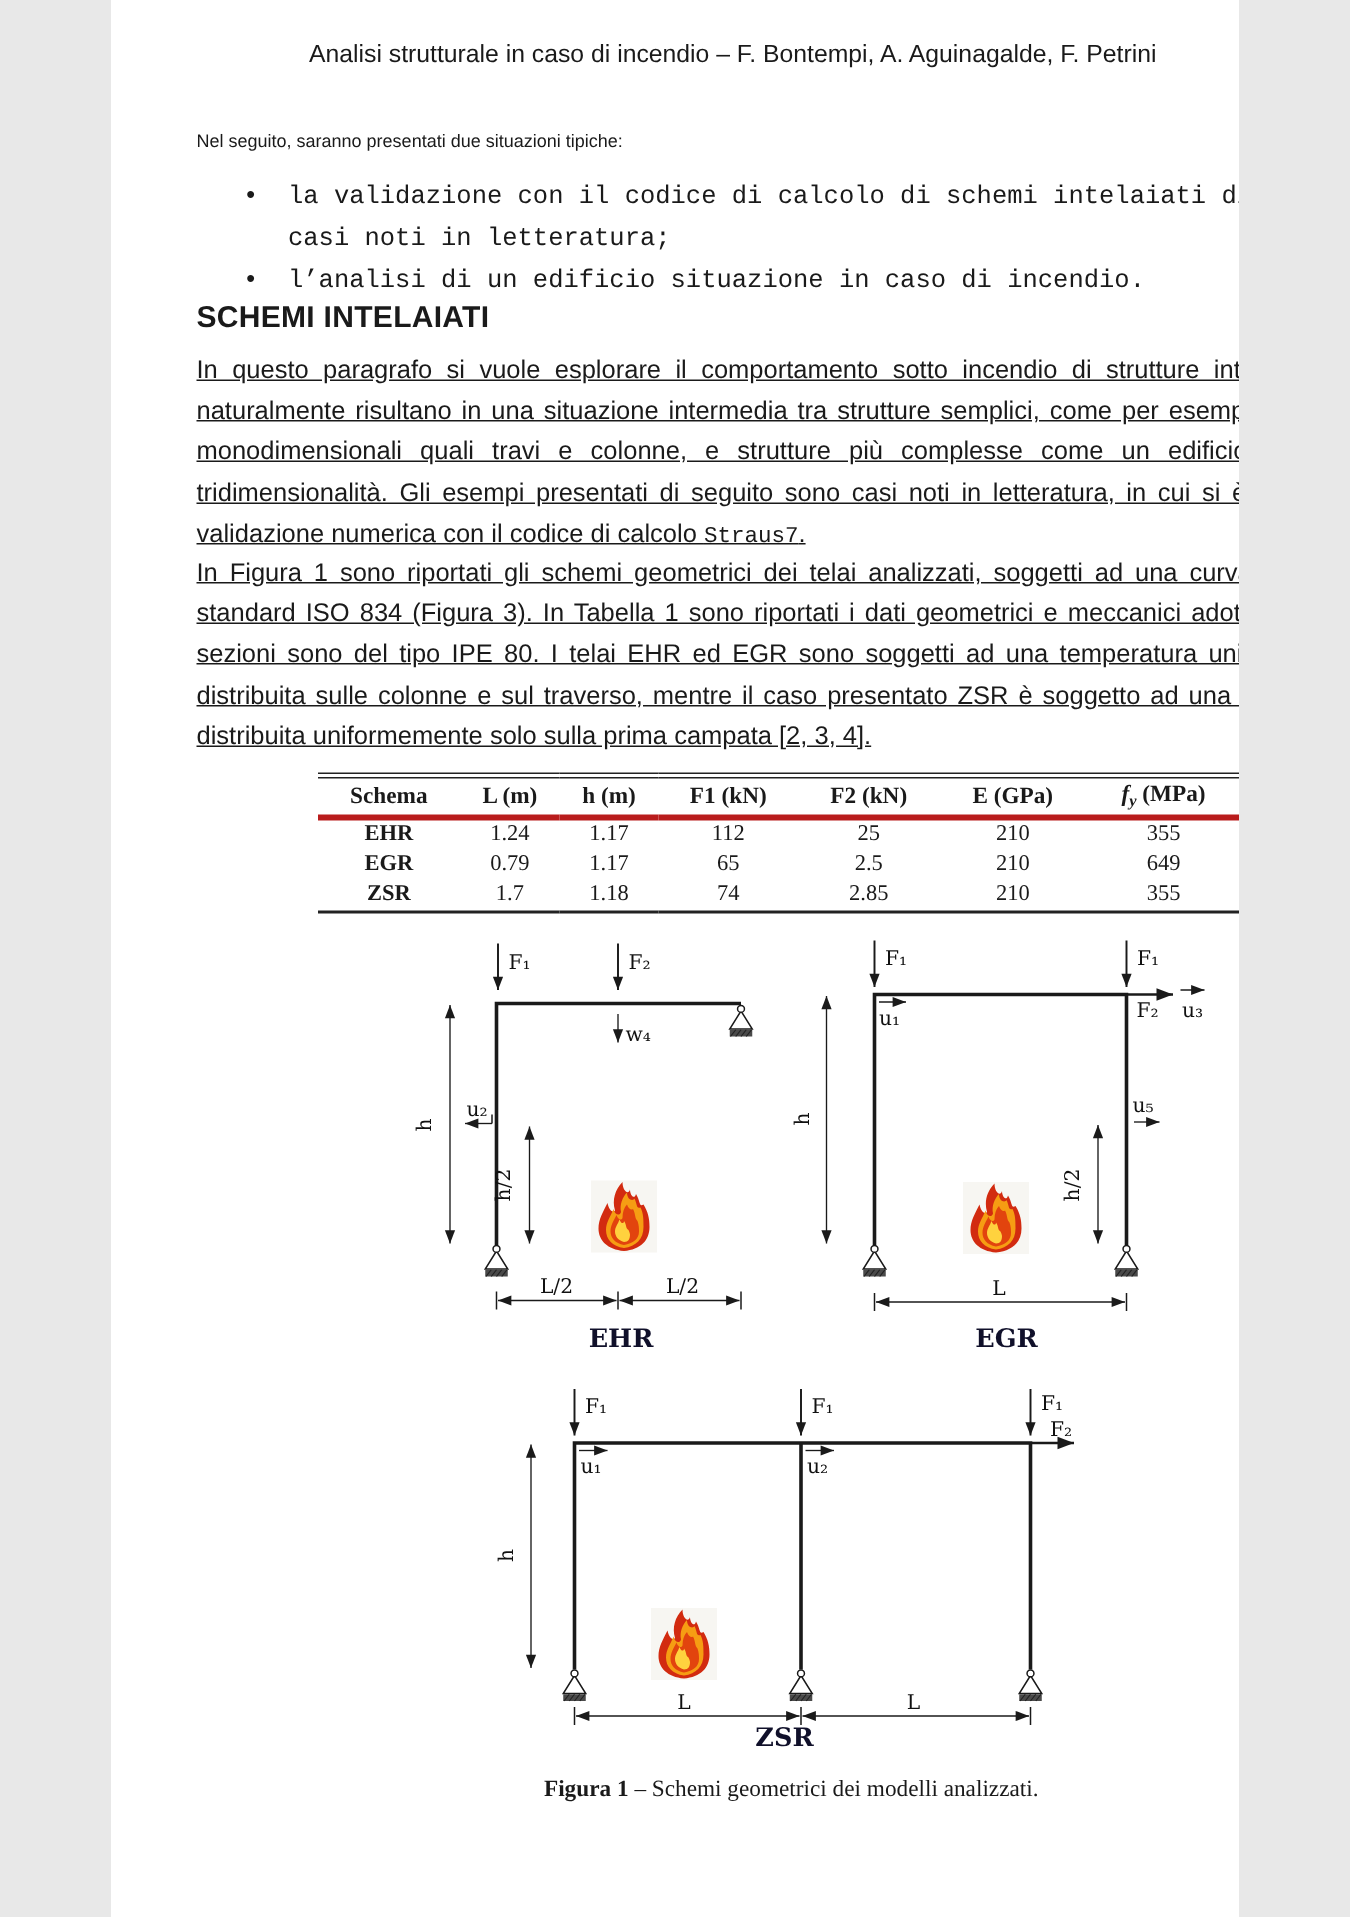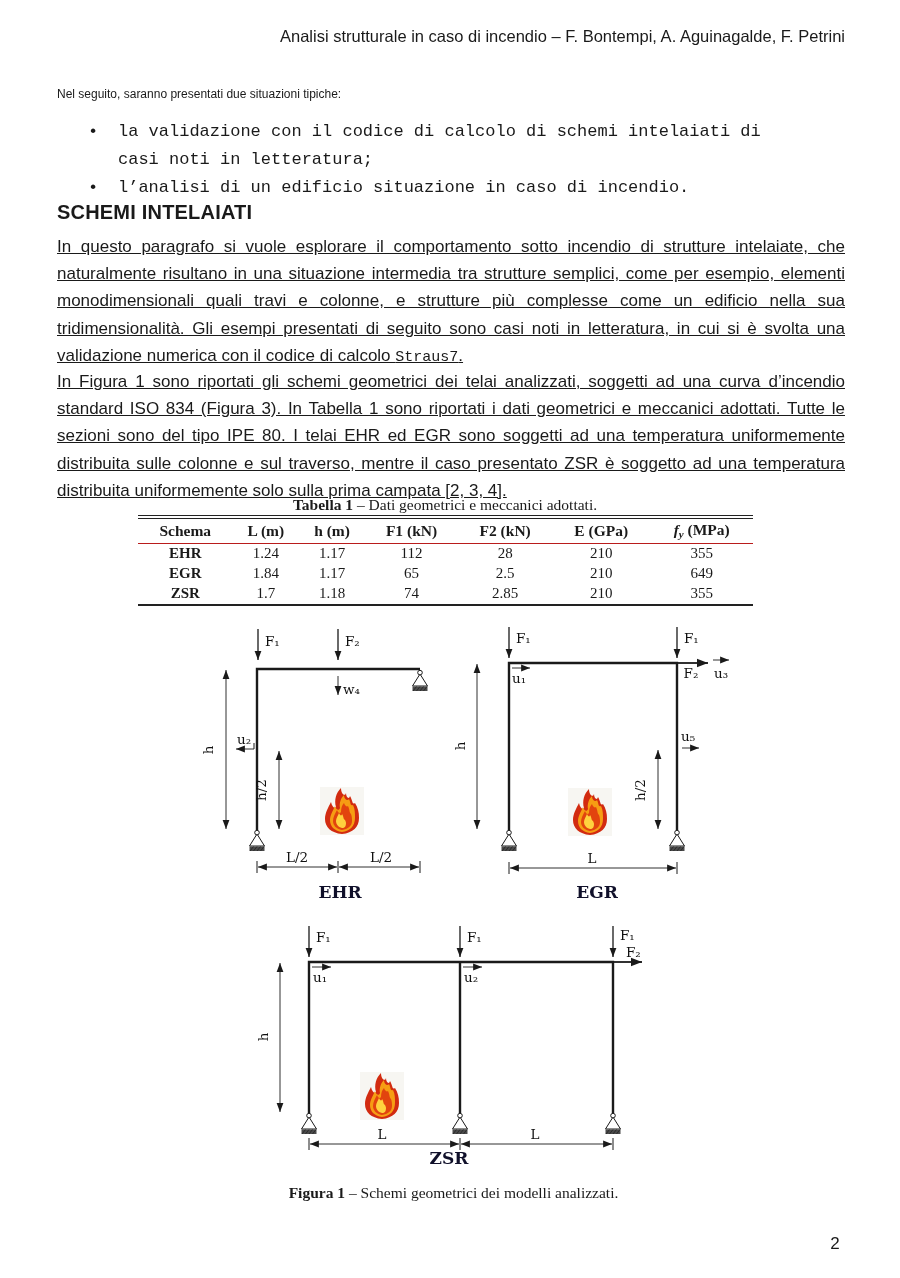--- a/index.html
+++ b/index.html
@@ -1,35 +1,35 @@
 <!DOCTYPE html>
 <html><head>
 <meta charset="utf-8">
 <style>
   html,body{margin:0;padding:0;background:#e8e8e8;}
-  .page{position:relative;width:900px;height:1278px;background:#ffffff;margin:0 auto;
+  .page{position:relative;width:752px;height:1278px;background:#ffffff;margin:0 auto;
         font-family:"Liberation Sans",sans-serif;color:#1a1a1a;overflow:hidden;}
   .abs{position:absolute;}
   .hdr{top:27px;left:57px;right:55px;text-align:right;font-size:16.5px;}
   .lead{top:87px;left:57px;width:788px;font-size:12px;}
   .bullets{top:118px;left:88px;width:720px;font-size:17px;line-height:28px;font-family:Liberation Mono, monospace;}
   .bullet-row{position:relative;padding-left:30px;}
   .bullet-row::before{content:"\2022";position:absolute;left:0;top:0;font-size:17px;}
   .sechead{top:201px;left:57px;width:788px;font-size:20px;font-weight:bold;letter-spacing:.2px;}
   .para{left:57px;width:788px;font-size:17px;line-height:27.2px;text-align:justify;text-decoration:underline;}
   .p1{top:233px;}
   .p2{top:368px;}
   .mono{font-family:"Liberation Mono",monospace;font-size:15px;}
   .tcap{top:496px;left:100px;width:690px;text-align:center;
         font-family:"Liberation Serif",serif;font-size:15.5px;}
   .caps-bold{font-weight:bold;}
   table.data{position:absolute;top:515px;left:138px;width:615px;border-collapse:collapse;
              font-family:"Liberation Serif",serif;font-size:15px;
              border-top:4px double #222;border-bottom:2px solid #222;}
-  table.data th{font-weight:bold;border-bottom:1px solid #b91c1c;padding:2px 0 3px;font-size:15.5px;}
+  table.data th{font-weight:bold;border-bottom:4px solid #b91c1c;padding:2px 0 3px;font-size:15.5px;}
   table.data td{text-align:center;padding:0 0 1px;height:19px;}
   table.data td.schema{font-weight:bold;}
   .fy-f{font-style:italic;font-weight:bold;}
   .fy-sub{font-style:italic;font-weight:bold;font-size:11px;vertical-align:-3px;}
   svg.fig{position:absolute;left:0;top:615px;}
   .fcap{top:1184px;left:146px;width:615px;text-align:center;
         font-family:"Liberation Serif",serif;font-size:15.5px;}
   .pnum{top:1234px;left:820px;width:30px;text-align:center;font-size:17px;}
   
   .frame{stroke:#1a1a1a;stroke-width:2.4;fill:none;}
@@ -54,47 +54,46 @@
     <div class="bullet-row">la validazione con il codice di calcolo di schemi intelaiati di casi noti in letteratura;</div>
     <div class="bullet-row">l’analisi di un edificio situazione in caso di incendio.</div>
   </div>
 
   <div class="abs sechead">SCHEMI INTELAIATI</div>
 
   <div class="abs para p1"><span>In questo paragrafo si vuole esplorare il comportamento sotto incendio di strutture intelaiate, che naturalmente risultano in una situazione intermedia tra strutture semplici, come per esempio, elementi monodimensionali quali travi e colonne, e strutture più complesse come un edificio nella sua tridimensionalità. Gli esempi presentati di seguito sono casi noti in letteratura, in cui si è svolta una validazione numerica con il codice di calcolo </span><span class="mono">Straus7</span><span>.</span></div>
 
   <div class="abs para p2">In Figura 1 sono riportati gli schemi geometrici dei telai analizzati, soggetti ad una curva d’incendio standard ISO 834 (Figura 3). In Tabella 1 sono riportati i dati geometrici e meccanici adottati. Tutte le sezioni sono del tipo IPE 80. I telai EHR ed EGR sono soggetti ad una temperatura uniformemente distribuita sulle colonne e sul traverso, mentre il caso presentato ZSR è soggetto ad una temperatura distribuita uniformemente solo sulla prima campata [2, 3, 4].</div>
 
-  <div class="abs tcap"><span class="caps-bold">Tabella 1</span><span> – Dati geometrici e meccanici adottati.</span></div>
 
   <table class="data">
     <thead>
       <tr>
         <th>Schema</th>
         <th>L (m)</th>
         <th>h (m)</th>
         <th>F1 (kN)</th>
         <th>F2 (kN)</th>
         <th>E (GPa)</th>
         <th><span class="fy-f">f</span><span class="fy-sub">y</span><span> (MPa)</span></th>
       </tr>
     </thead>
     <tbody>
       <tr>
         <td class="schema">EHR</td>
         <td>1.24</td>
         <td>1.17</td>
         <td>112</td>
-        <td>28</td>
+        <td>25</td>
         <td>210</td>
         <td>355</td>
       </tr>
       <tr>
         <td class="schema">EGR</td>
-        <td>1.84</td>
+        <td>0.79</td>
         <td>1.17</td>
         <td>65</td>
         <td>2.5</td>
         <td>210</td>
         <td>649</td>
       </tr>
       <tr>
         <td class="schema">ZSR</td>
         <td>1.7</td>
         <td>1.18</td>

